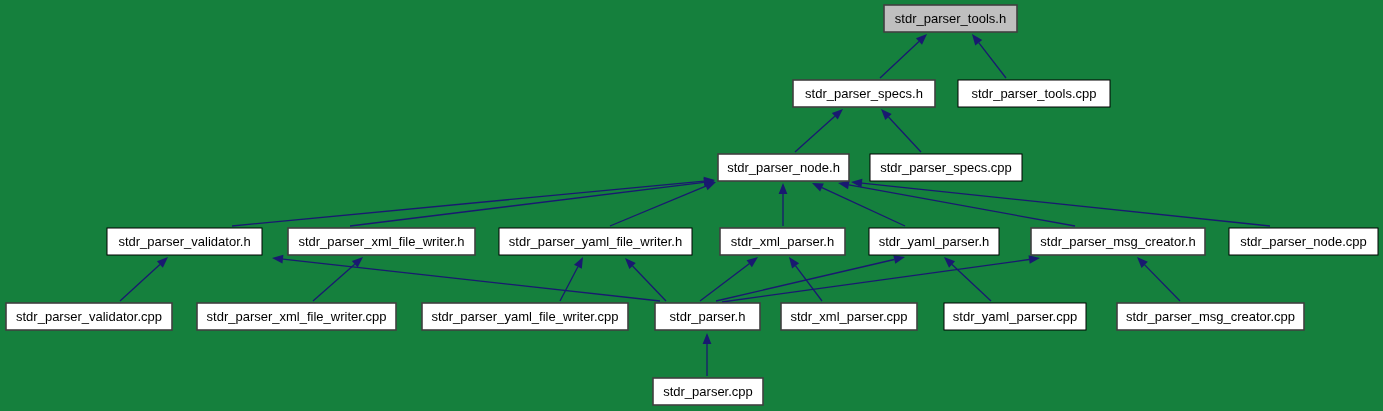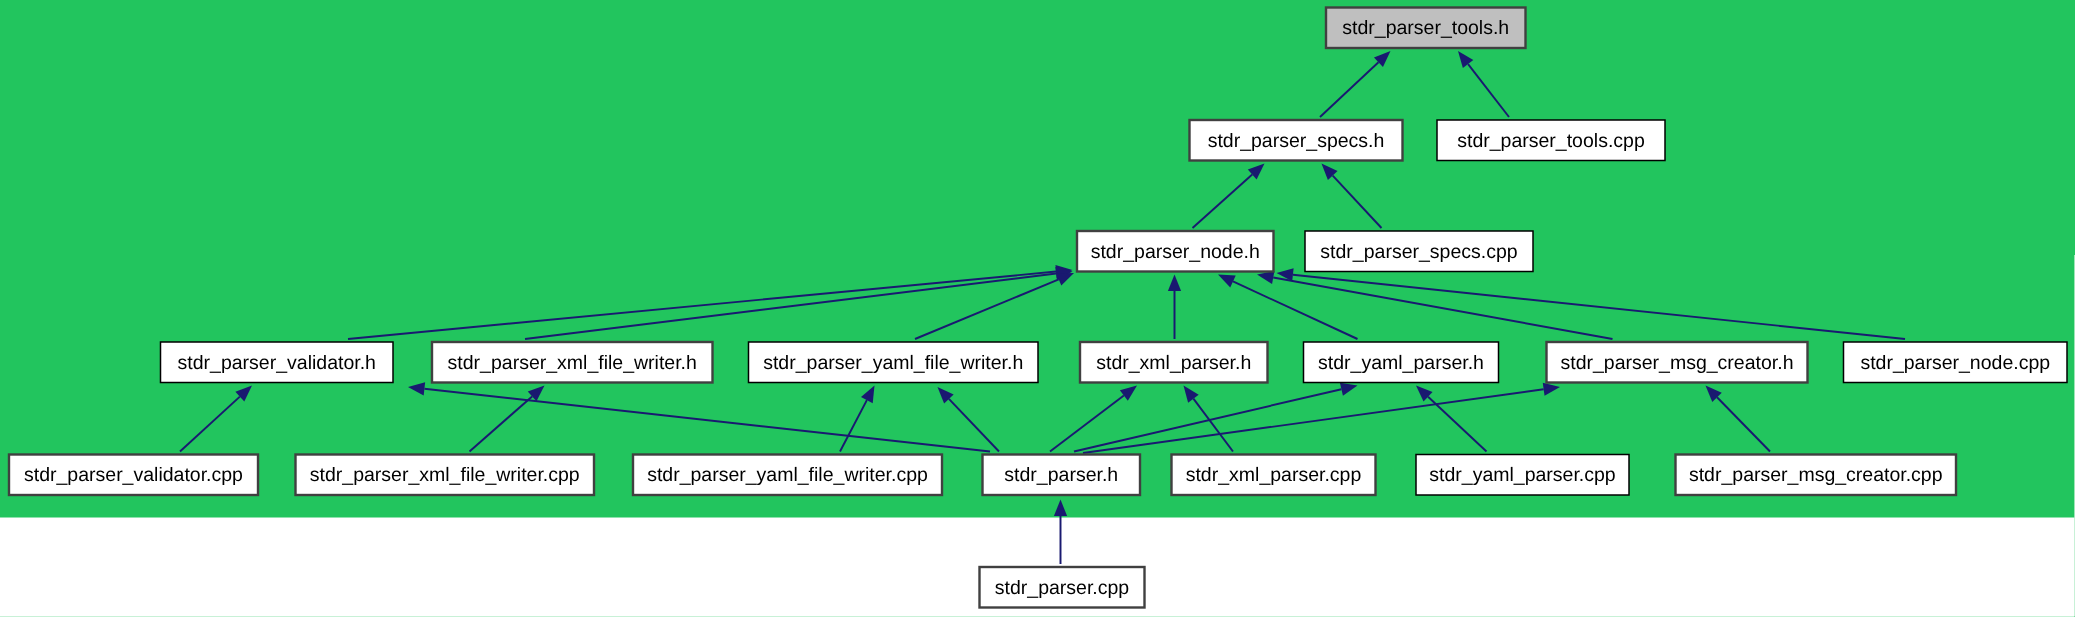--- a/index.html
+++ b/index.html
@@ -10,22 +10,22 @@
   }
   body {
     font-family: "Liberation Sans", sans-serif;
     width: 1383px;
     height: 411px;
     overflow: hidden;
   }
   #graph-root {
     position: relative;
     width: 1383px;
-    height: 345px;
-    background: #22c55e;
+    height: 411px;
+    background: #15803d;
   }
   svg#dep-graph {
     display: block;
     width: 1383px;
     height: 411px;
   }
   .node-box {
     fill: #ffffff;
     stroke: #000000;
     stroke-width: 1;

